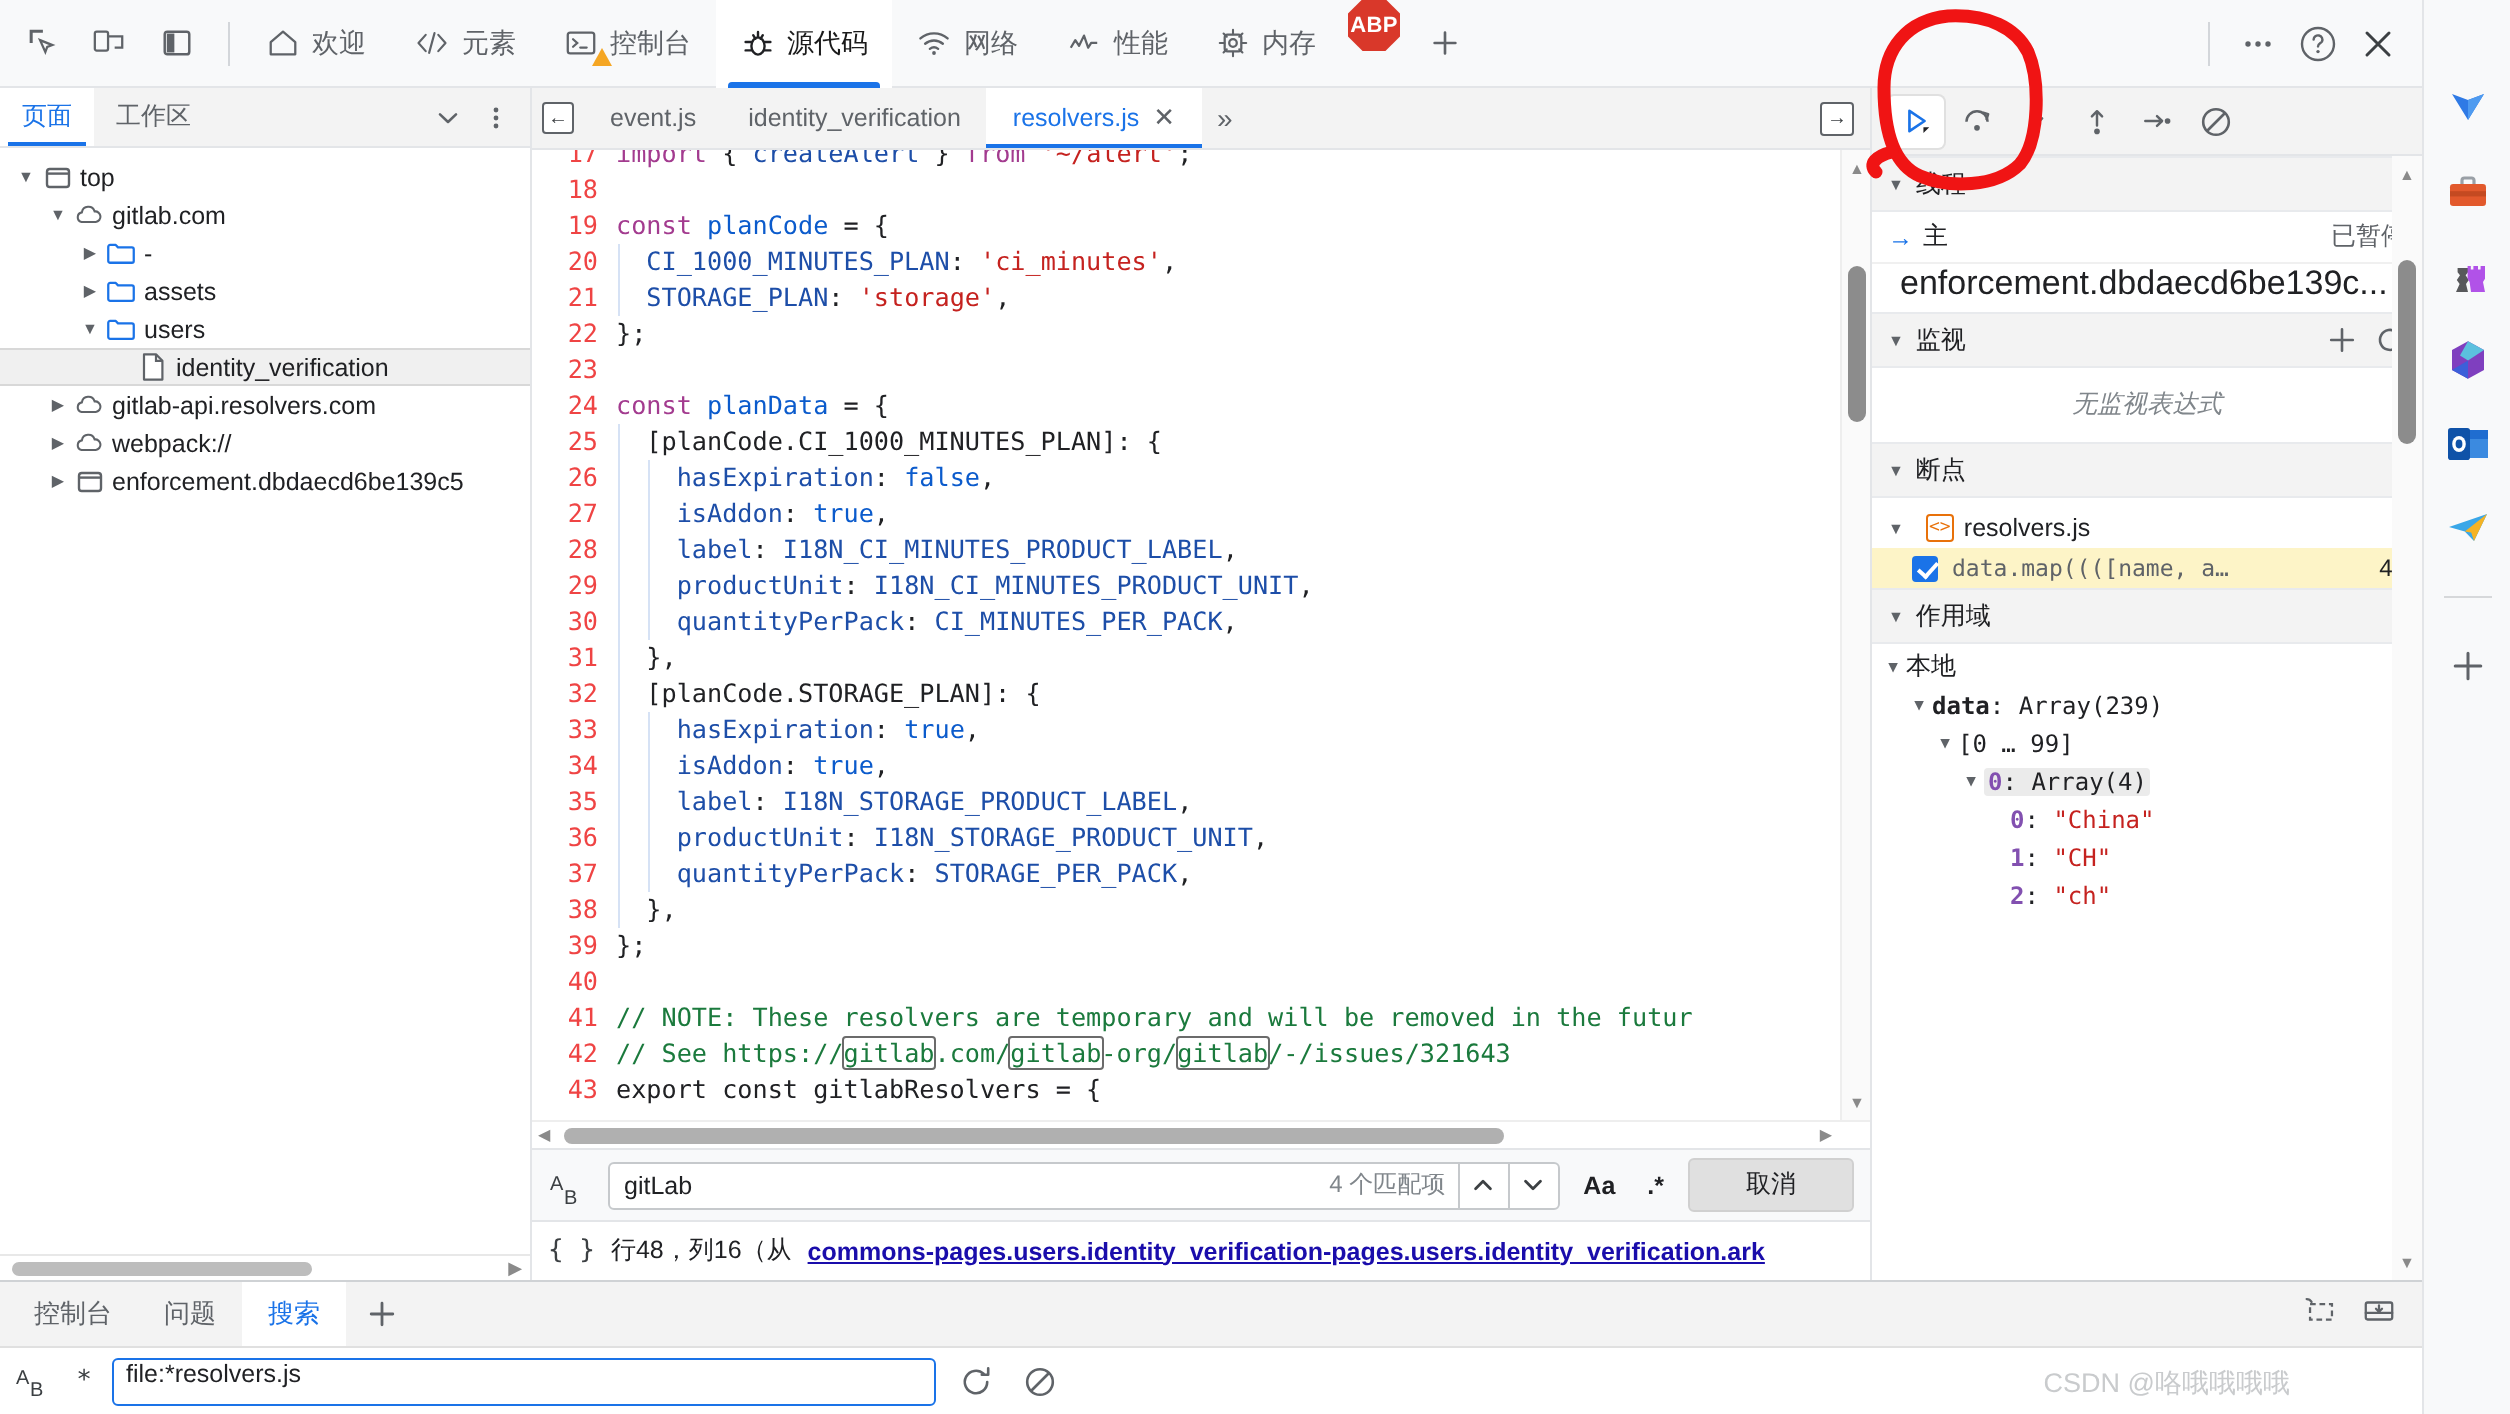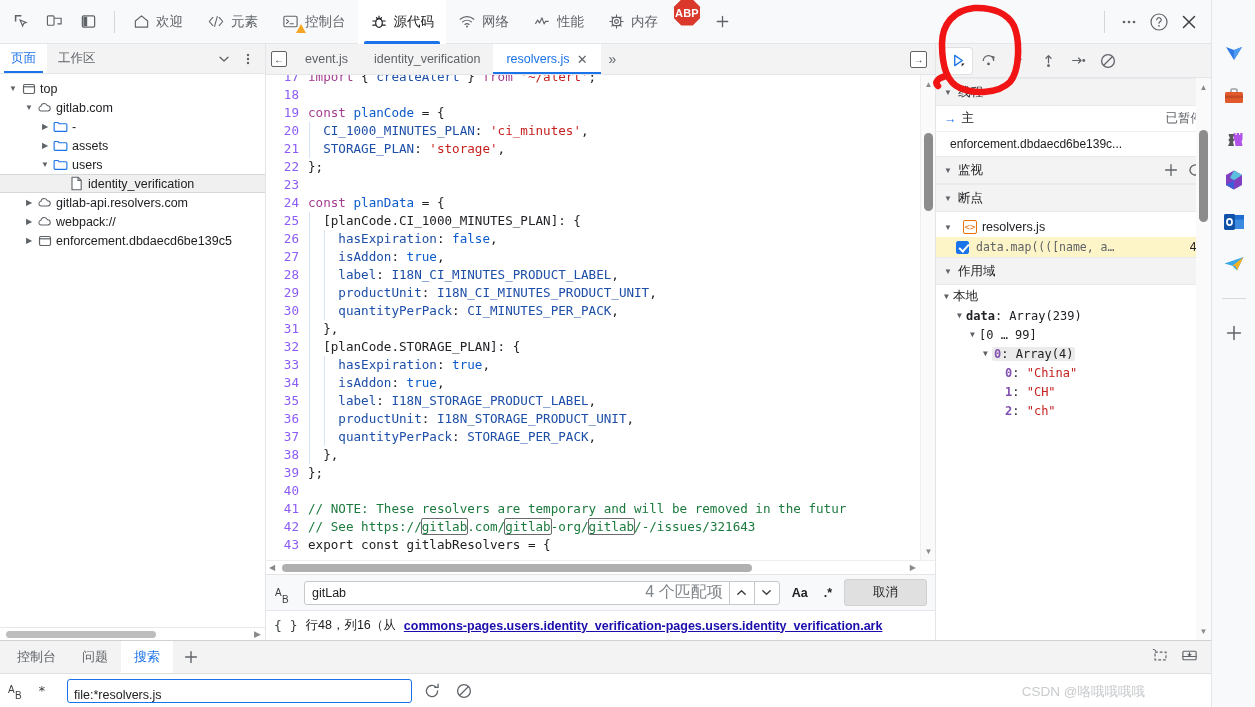--- a/index.html
+++ b/index.html
@@ -131,21 +131,21 @@
     color: #3c4043; cursor: pointer; background: #fff;
   }
   .code-wrap { flex: 1; position: relative; overflow: hidden; background: #fff; }
   .code {
     position: absolute; left: 0; top: -7px; right: 0;
     font-family: "DejaVu Sans Mono", "Liberation Mono", monospace;
     font-size: 12.6px; line-height: 18px; white-space: pre;
   }
   .ln { display: flex; height: 18px; }
   .ln .num {
-    width: 42px; text-align: right; padding-right: 9px; color: #8b5cf6;
+    width: 42px; text-align: right; padding-right: 9px; color: #ef4444;
     flex-shrink: 0; user-select: none;
   }
   .ln .txt { flex: 1; color: #202124; position: relative; }
   .guide {
     position: absolute; top: 0; bottom: 0; width: 1px; background: #d6e2f5;
   }
   .kw { color: #a33b8f; }
   .kw2 { color: #0b5bcc; }
   .var { color: #0b5bcc; }
   .prop { color: #1d4ea8; }
@@ -187,21 +187,21 @@
   .find-ab .a { position: absolute; left: 1px; top: -5px; }
   .find-ab .b { position: absolute; left: 8px; top: 2px; }
   .find-input-wrap {
     flex: 1; height: 24px; background: #fff; border: 1px solid #c6c9cc; border-radius: 3px;
     display: flex; align-items: center; padding: 0 0 0 7px;
   }
   .find-input {
     flex: 1; border: 0; outline: none; font-size: 12.5px; color: #202124;
     font-family: "Liberation Sans", sans-serif; background: transparent;
   }
-  .find-count { color: #80868b; font-size: 16px; padding-right: 6px; white-space: nowrap; }
+  .find-count { color: #80868b; font-size: 12px; padding-right: 6px; white-space: nowrap; }
   .find-nav {
     width: 25px; height: 100%; border-left: 1px solid #c6c9cc;
     display: flex; align-items: center; justify-content: center; cursor: pointer; color: #3c4043;
   }
   .find-opt { font-size: 12.5px; color: #202124; font-weight: bold; cursor: pointer; padding: 2px 4px; }
   .find-cancel {
     background: #e0e0e0; border: 1px solid #d0d0d0; border-radius: 3px;
     font-size: 12.5px; color: #202124; padding: 4px 28px; cursor: pointer;
     font-family: "Liberation Sans", sans-serif;
   }
@@ -241,22 +241,22 @@
   .caret { font-size: 8px; margin-right: 6px; color: #5f6368; }
   .sect-head-right { margin-left: auto; display: flex; align-items: center; gap: 8px; color: #5f6368; }
   .sect-head-right span { cursor: pointer; display: flex; align-items: center; }
   .thread-row {
     height: 26px; display: flex; align-items: center; padding: 0 8px;
     font-size: 12.5px; border-bottom: 1px solid #f0f0f0; cursor: pointer;
   }
   .thread-row .arrow { color: #1a73e8; margin-right: 5px; }
   .thread-row .st { margin-left: auto; color: #5f6368; }
   .thread-sub {
-    height: 24px; display: flex; align-items: center; padding: 0 8px 0 14px;
-    font-size: 12px; color: #202124; cursor: pointer; white-space: nowrap; overflow: hidden;
+    height: 24px; display: flex; padding: 0 8px 0 14px;
+    font-size: 17px; color: #202124; cursor: pointer; white-space: nowrap; overflow: hidden;
   }
   .empty-note { text-align: center; font-size: 12.5px; color: #80868b; font-style: italic; padding: 10px 0; }
   .cbrow { display: flex; align-items: center; gap: 7px; padding: 2px 8px; font-size: 12.5px; cursor: pointer; }
   .cbox {
     width: 13px; height: 13px; border: 1px solid #9aa0a6; border-radius: 2px; background: #fff; flex-shrink: 0;
   }
   .cbox.checked {
     background: #1a73e8; border-color: #1a73e8; position: relative;
   }
   .cbox.checked::after {
@@ -315,22 +315,22 @@
   .dw-right { margin-left: auto; display: flex; align-items: center; gap: 10px; padding-right: 12px; color: #5f6368; }
   .drawer-search {
     height: 34px; background: #fff; border-top: 1px solid #e0e0e0;
     display: flex; align-items: center; gap: 8px; padding: 0 8px;
   }
   .ds-ab { width: 20px; font-size: 10px; color: #3c4043; position: relative; height: 16px; }
   .ds-ab .a { position: absolute; left: 0; top: 1px; }
   .ds-ab .b { position: absolute; left: 7px; top: 7px; }
   .ds-star { font-family: "DejaVu Sans Mono", monospace; color: #3c4043; font-size: 13px; width: 12px; text-align: center; }
   .ds-input-wrap {
-    width: 345px; height: 24px; border: 1px solid #1a73e8; border-radius: 3px; background: #fff;
-    display: flex; align-items: flex-end; padding: 0 6px; margin-left: 11px;
+    width: 412px; height: 24px; border: 1px solid #1a73e8; border-radius: 3px; background: #fff;
+    display: flex; align-items: flex-start; padding: 0 6px;
   }
   .ds-input {
     flex: 1; border: 0; outline: none; font-size: 12.5px; color: #202124; background: transparent;
     font-family: "Liberation Sans", sans-serif;
   }
   .ds-ico { width: 24px; height: 24px; display: flex; align-items: center; justify-content: center; color: #5f6368; cursor: pointer; }
 
   
   .watermark {
     position: absolute; right: 66px; bottom: 6px; font-size: 13.5px;
@@ -729,20 +729,21 @@
               </svg>
           </span>
           <span>
             <svg width="16" height="16" viewBox="0 0 16 16">
                 <path d="M13 8a5 5 0 11-1.6-3.7" fill="none" stroke="#5f6368" stroke-width="1.3" stroke-linecap="round"></path>
                 <path d="M13.4 1.9v2.9h-2.9" fill="none" stroke="#5f6368" stroke-width="1.3" stroke-linecap="round" stroke-linejoin="round"></path>
               </svg>
           </span>
         </span>
       </div>
+      <div class="empty-note">无监视表达式</div>
 
       <div class="sect-head">
         <span class="caret">▼</span>
         <span>断点</span>
       </div>
       <div style="padding:3px 0 2px 0;">
       </div>
       <div class="bp-file">
         <span class="caret">▼</span>
         <span class="js-ico">&lt;&gt;</span>

